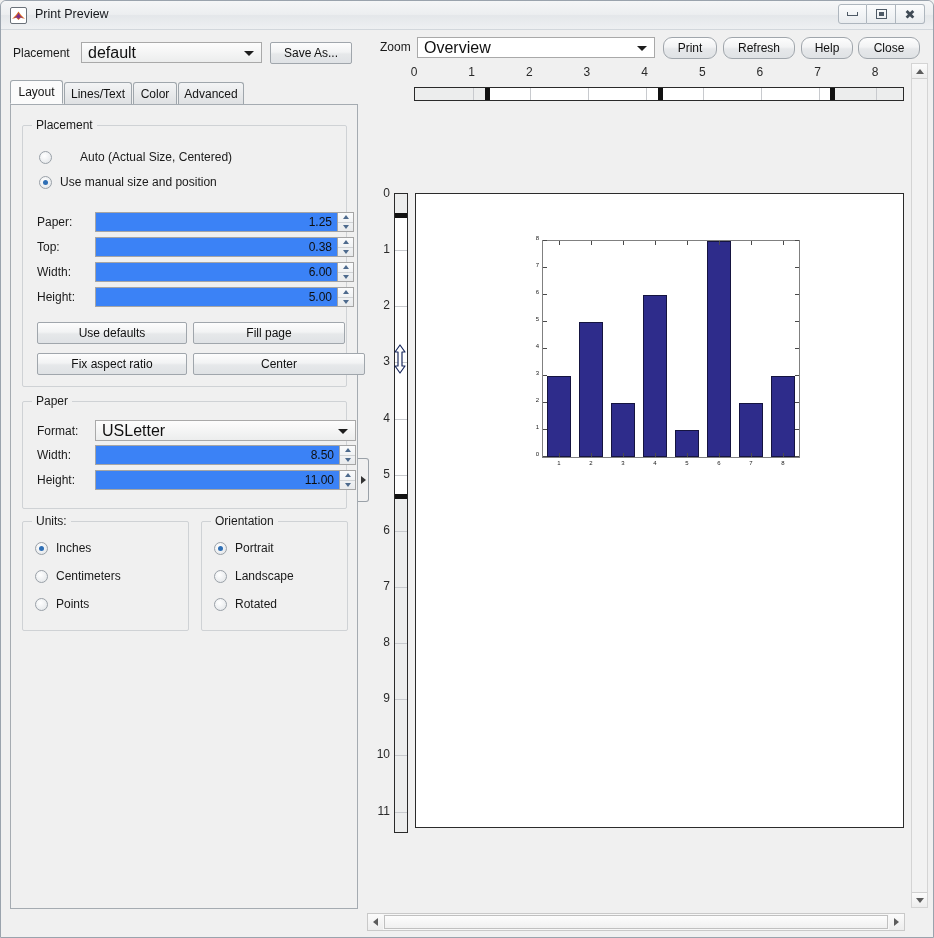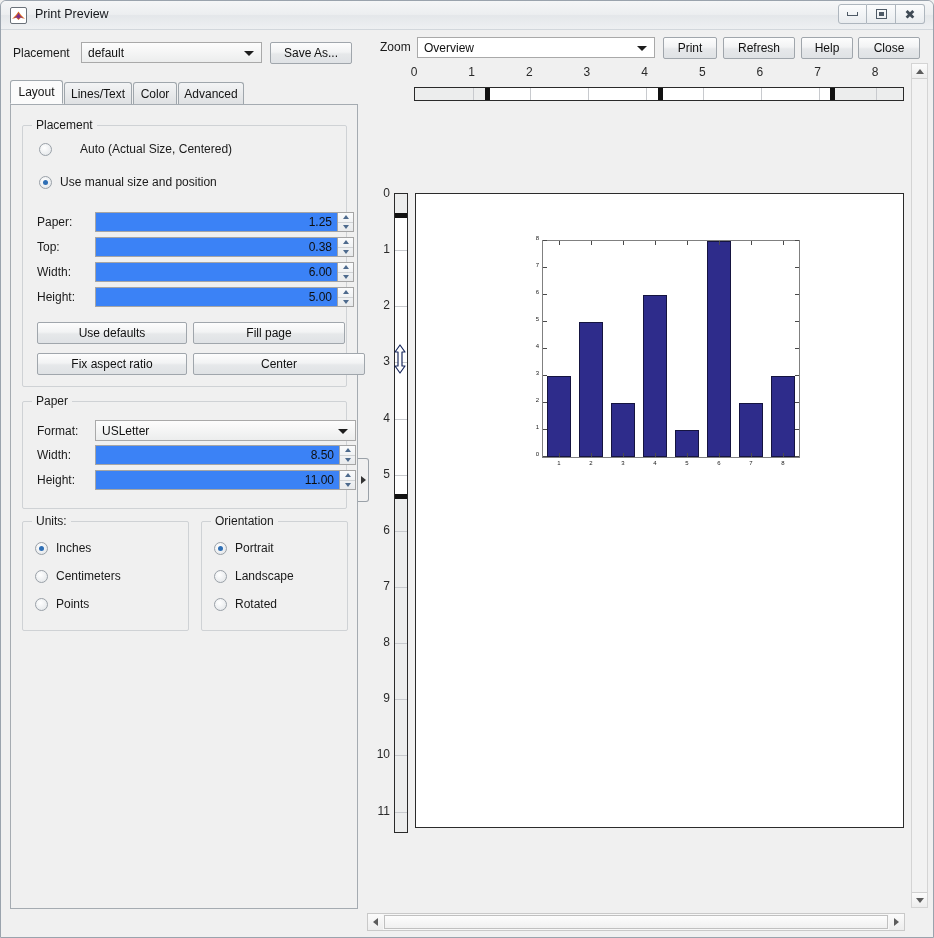--- a/index.html
+++ b/index.html
@@ -58,21 +58,21 @@
   
   .lbl { color: #1a1a1a; font-size: 12px; }
   .stylesheet-label { position: absolute; left: 12px; top: 45px; }
   .combo {
     background: linear-gradient(to bottom, #fdfdfd, #eceded);
     border: 1px solid #a9a9a9;
     height: 21px;
     position: relative;
     display: flex; align-items: center;
     padding-left: 6px;
-    font-size: 12px;
+    font-size: 16px;
     color: #101010;
   }
   .combo .arrow {
     position: absolute; right: 7px; top: 50%; margin-top: -2px;
     width: 0; height: 0;
     border-left: 5px solid transparent; border-right: 5px solid transparent;
     border-top: 5px solid #1d1d1d;
   }
   #stylesheet-combo { position: absolute; left: 80px; top: 41px; width: 181px; }
 
@@ -157,21 +157,21 @@
   .spin-btns .half:first-child { border-bottom: 1px solid #cfd2d5; }
   .tri-up { width: 0; height: 0; border-left: 3.5px solid transparent; border-right: 3.5px solid transparent; border-bottom: 4px solid #4d6a8d; }
   .tri-dn { width: 0; height: 0; border-left: 3.5px solid transparent; border-right: 3.5px solid transparent; border-top: 4px solid #4d6a8d; }
 
   .pbtn { position: absolute; height: 22px; }
 
   
   #zoom-label { position: absolute; left: 379px; top: 39px; font-size: 12px; }
   #zoom-combo { position: absolute; left: 416px; top: 36px; width: 238px; background: #fff; border: 1px solid #a9a9a9; }
   #zoom-combo .arrow { border-top-color: #1d1d1d; }
-  .topbtn { position: absolute; top: 36px; height: 22px; }
+  .topbtn { position: absolute; top: 36px; height: 22px; border-radius: 9px; }
 
   
   #hruler-wrap { position: absolute; left: 405px; top: 64px; width: 505px; height: 40px; }
   .hr-nums { position: relative; height: 18px; }
   .hr-num { position: absolute; top: 0; font-size: 12px; color: #2a2a2a; transform: translateX(-50%); }
   .hr-bar {
     position: absolute; top: 22px; left: 8px; width: 490px; height: 14px;
     border: 1px solid #2a2a2a; background: #eceded;
   }
   .hr-page { position: absolute; top: 0; height: 12px; background: #ffffff; }
@@ -300,21 +300,21 @@
     <div class="tab" style="left:54px; width:68px;">Lines/Text</div>
     <div class="tab" style="left:123px; width:44px;">Color</div>
     <div class="tab" style="left:168px; width:66px;">Advanced</div>
   </div>
 
   <div class="panel">
 
     <div class="group" id="placement-group">
       <div class="group-title">Placement</div>
 
-      <div class="radio-row" style="left:16px; top:16px;gap:28px;">
+      <div class="radio-row" style="left:16px; top:24px;gap:28px;">
         <span class="radio"></span>
         <span>Auto (Actual Size, Centered)</span>
       </div>
       <div class="radio-row" style="left:16px; top:49px;">
         <span class="radio on"></span>
         <span>Use manual size and position</span>
       </div>
 
       <div class="field-row" style="left:14px; top:86px;">
         <span class="field-label">Paper:</span>

